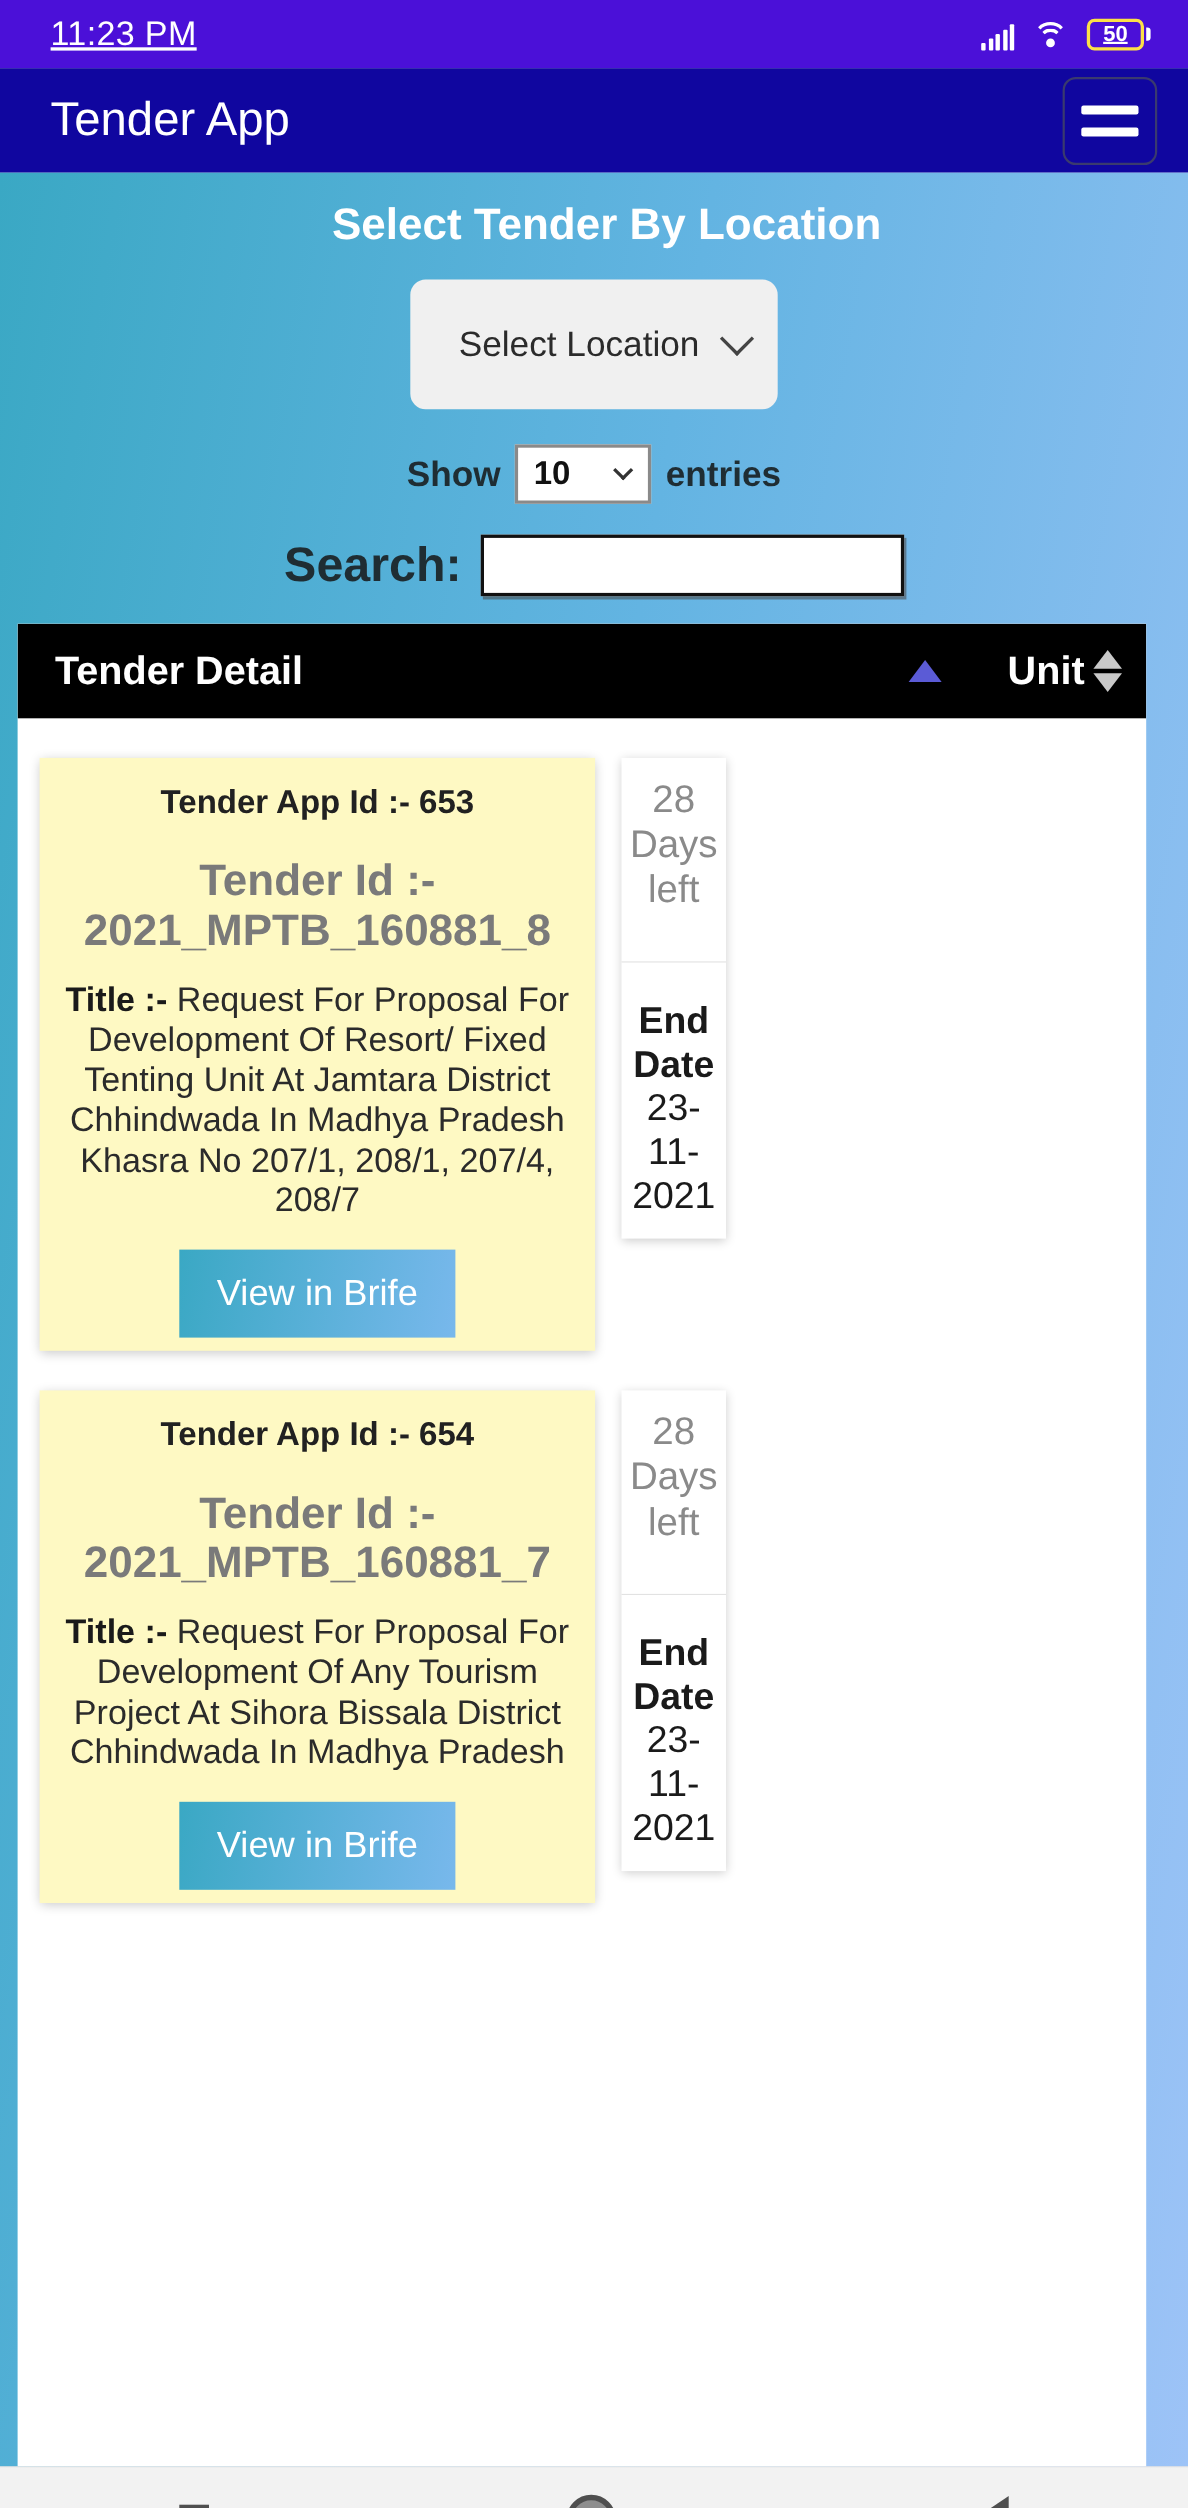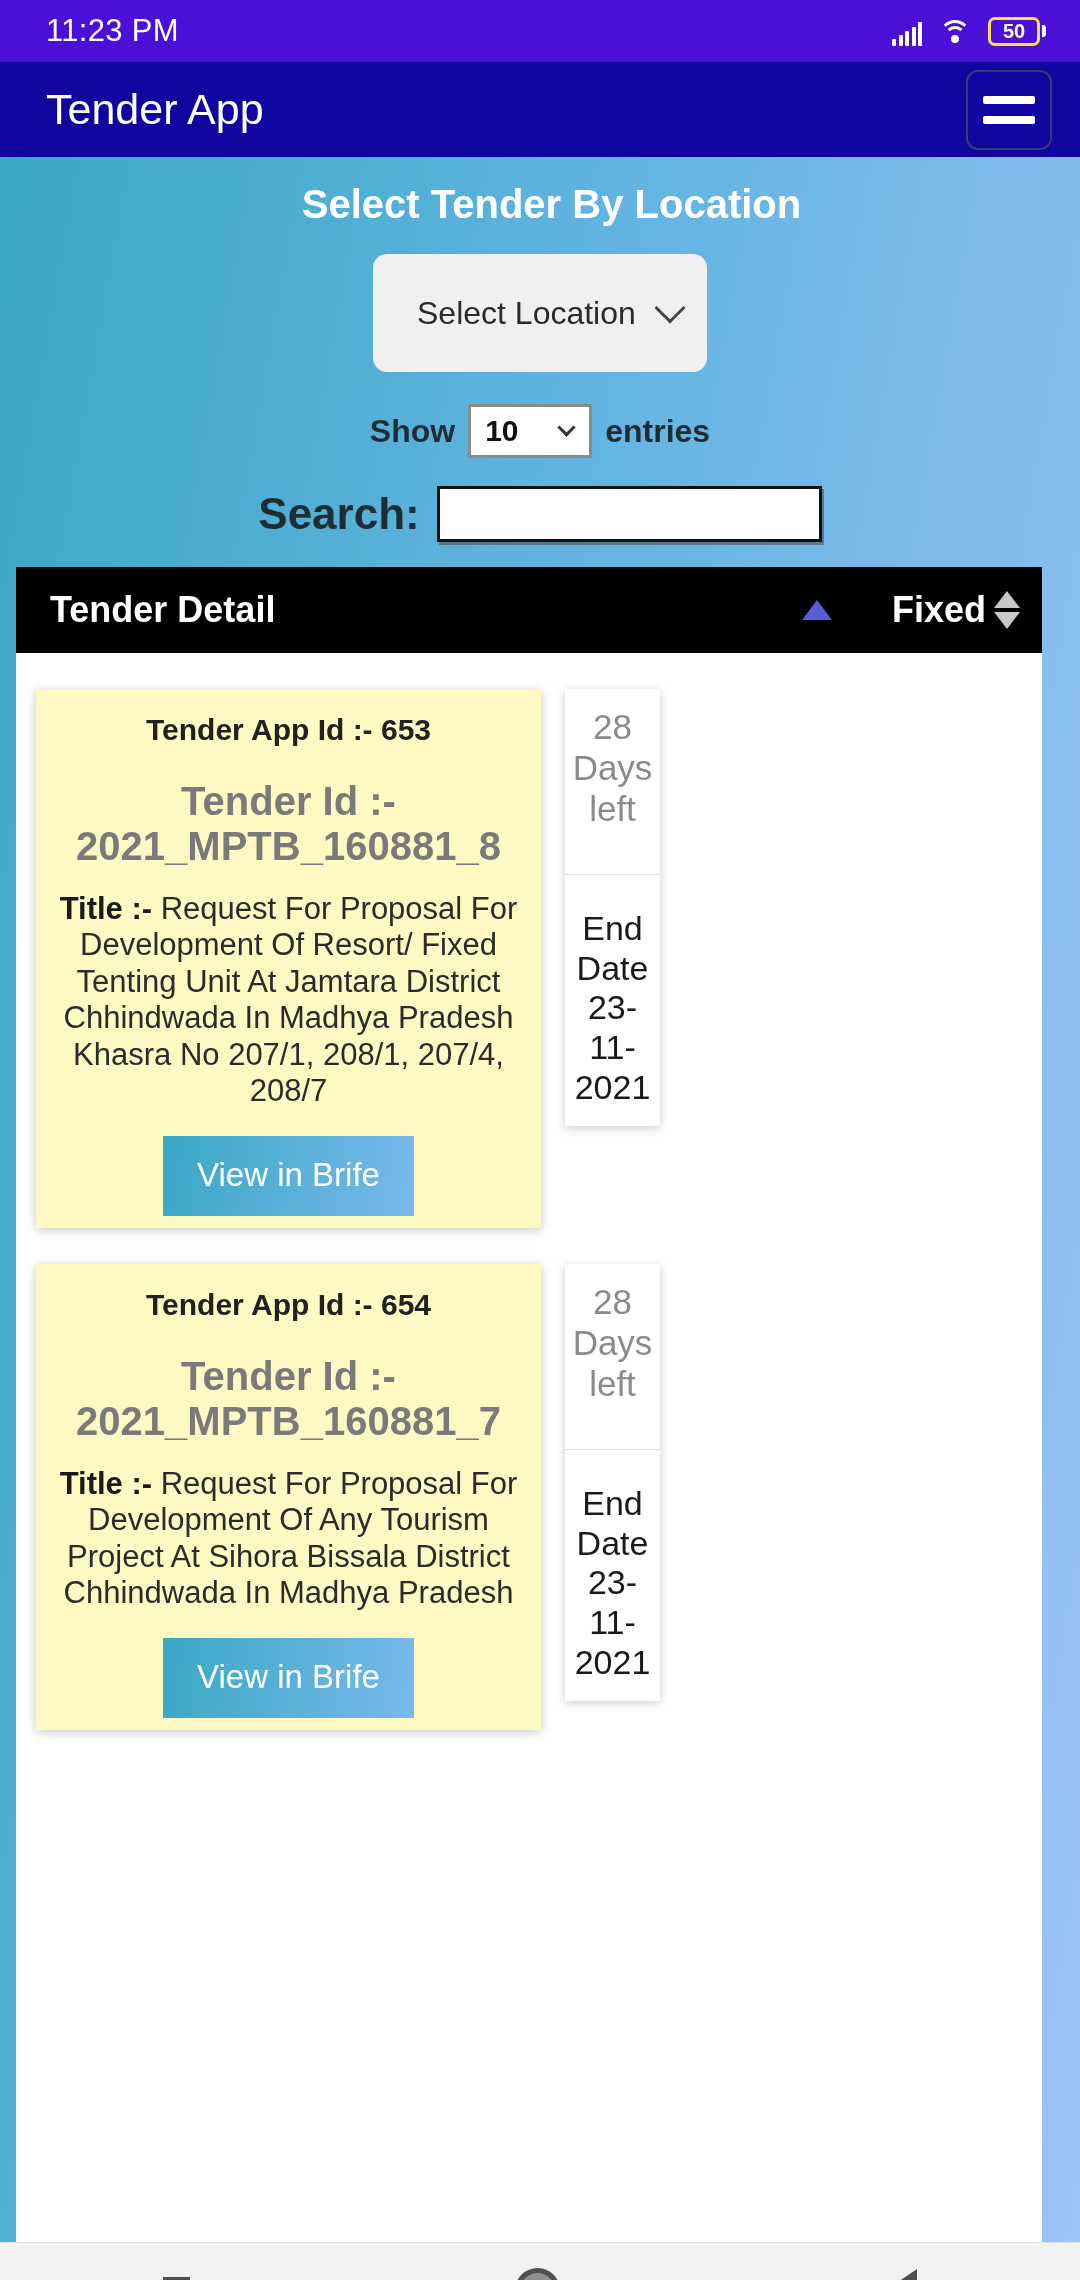--- a/index.html
+++ b/index.html
@@ -13,20 +13,21 @@
 
   
   .status-bar {
     height: 62px;
     background: #4b10d8;
     display: flex;
     align-items: center;
     justify-content: space-between;
     padding: 0 34px 0 46px;
     color: #ffffff;
+    text-decoration: underline;
   }
   .status-time {
     font-size: 31px;
     font-weight: 400;
     letter-spacing: .3px;
   }
   .status-icons {
     display: flex;
     align-items: flex-end;
     gap: 17px;
@@ -282,21 +283,21 @@
     line-height: 1.17;
     padding: 18px 4px 44px;
     border-bottom: 1px solid #e2e2e2;
   }
   .end-date {
     font-size: 34px;
     color: #1a1a1a;
     line-height: 1.17;
     padding: 34px 4px 18px;
   }
-  .end-date b { font-weight: 400; }
+  .end-date b { font-weight: 700; }
 
   
   .nav-bar {
     height: 95px;
     background: #f2f2f2;
     display: flex;
     align-items: center;
     justify-content: space-around;
     border-top: 1px solid #e0e0e0;
   }
@@ -372,21 +373,21 @@
     <span class="search-label">Search:</span>
     <input class="search-input" type="text" placeholder="" style="">
   </div>
 
   <div class="table-wrap">
 
     <div class="table-head">
       <span class="th-detail">Tender Detail</span>
       <span class="sort-asc-active"></span>
       <span class="th-date">
-        <span>Fixed</span>
+        <span>Unit</span>
         <span class="sort-both">
           <span class="up"></span>
             <span class="down"></span>
         </span>
       </span>
     </div>
 
     <div class="rows">
 
       <div class="tender-row">

